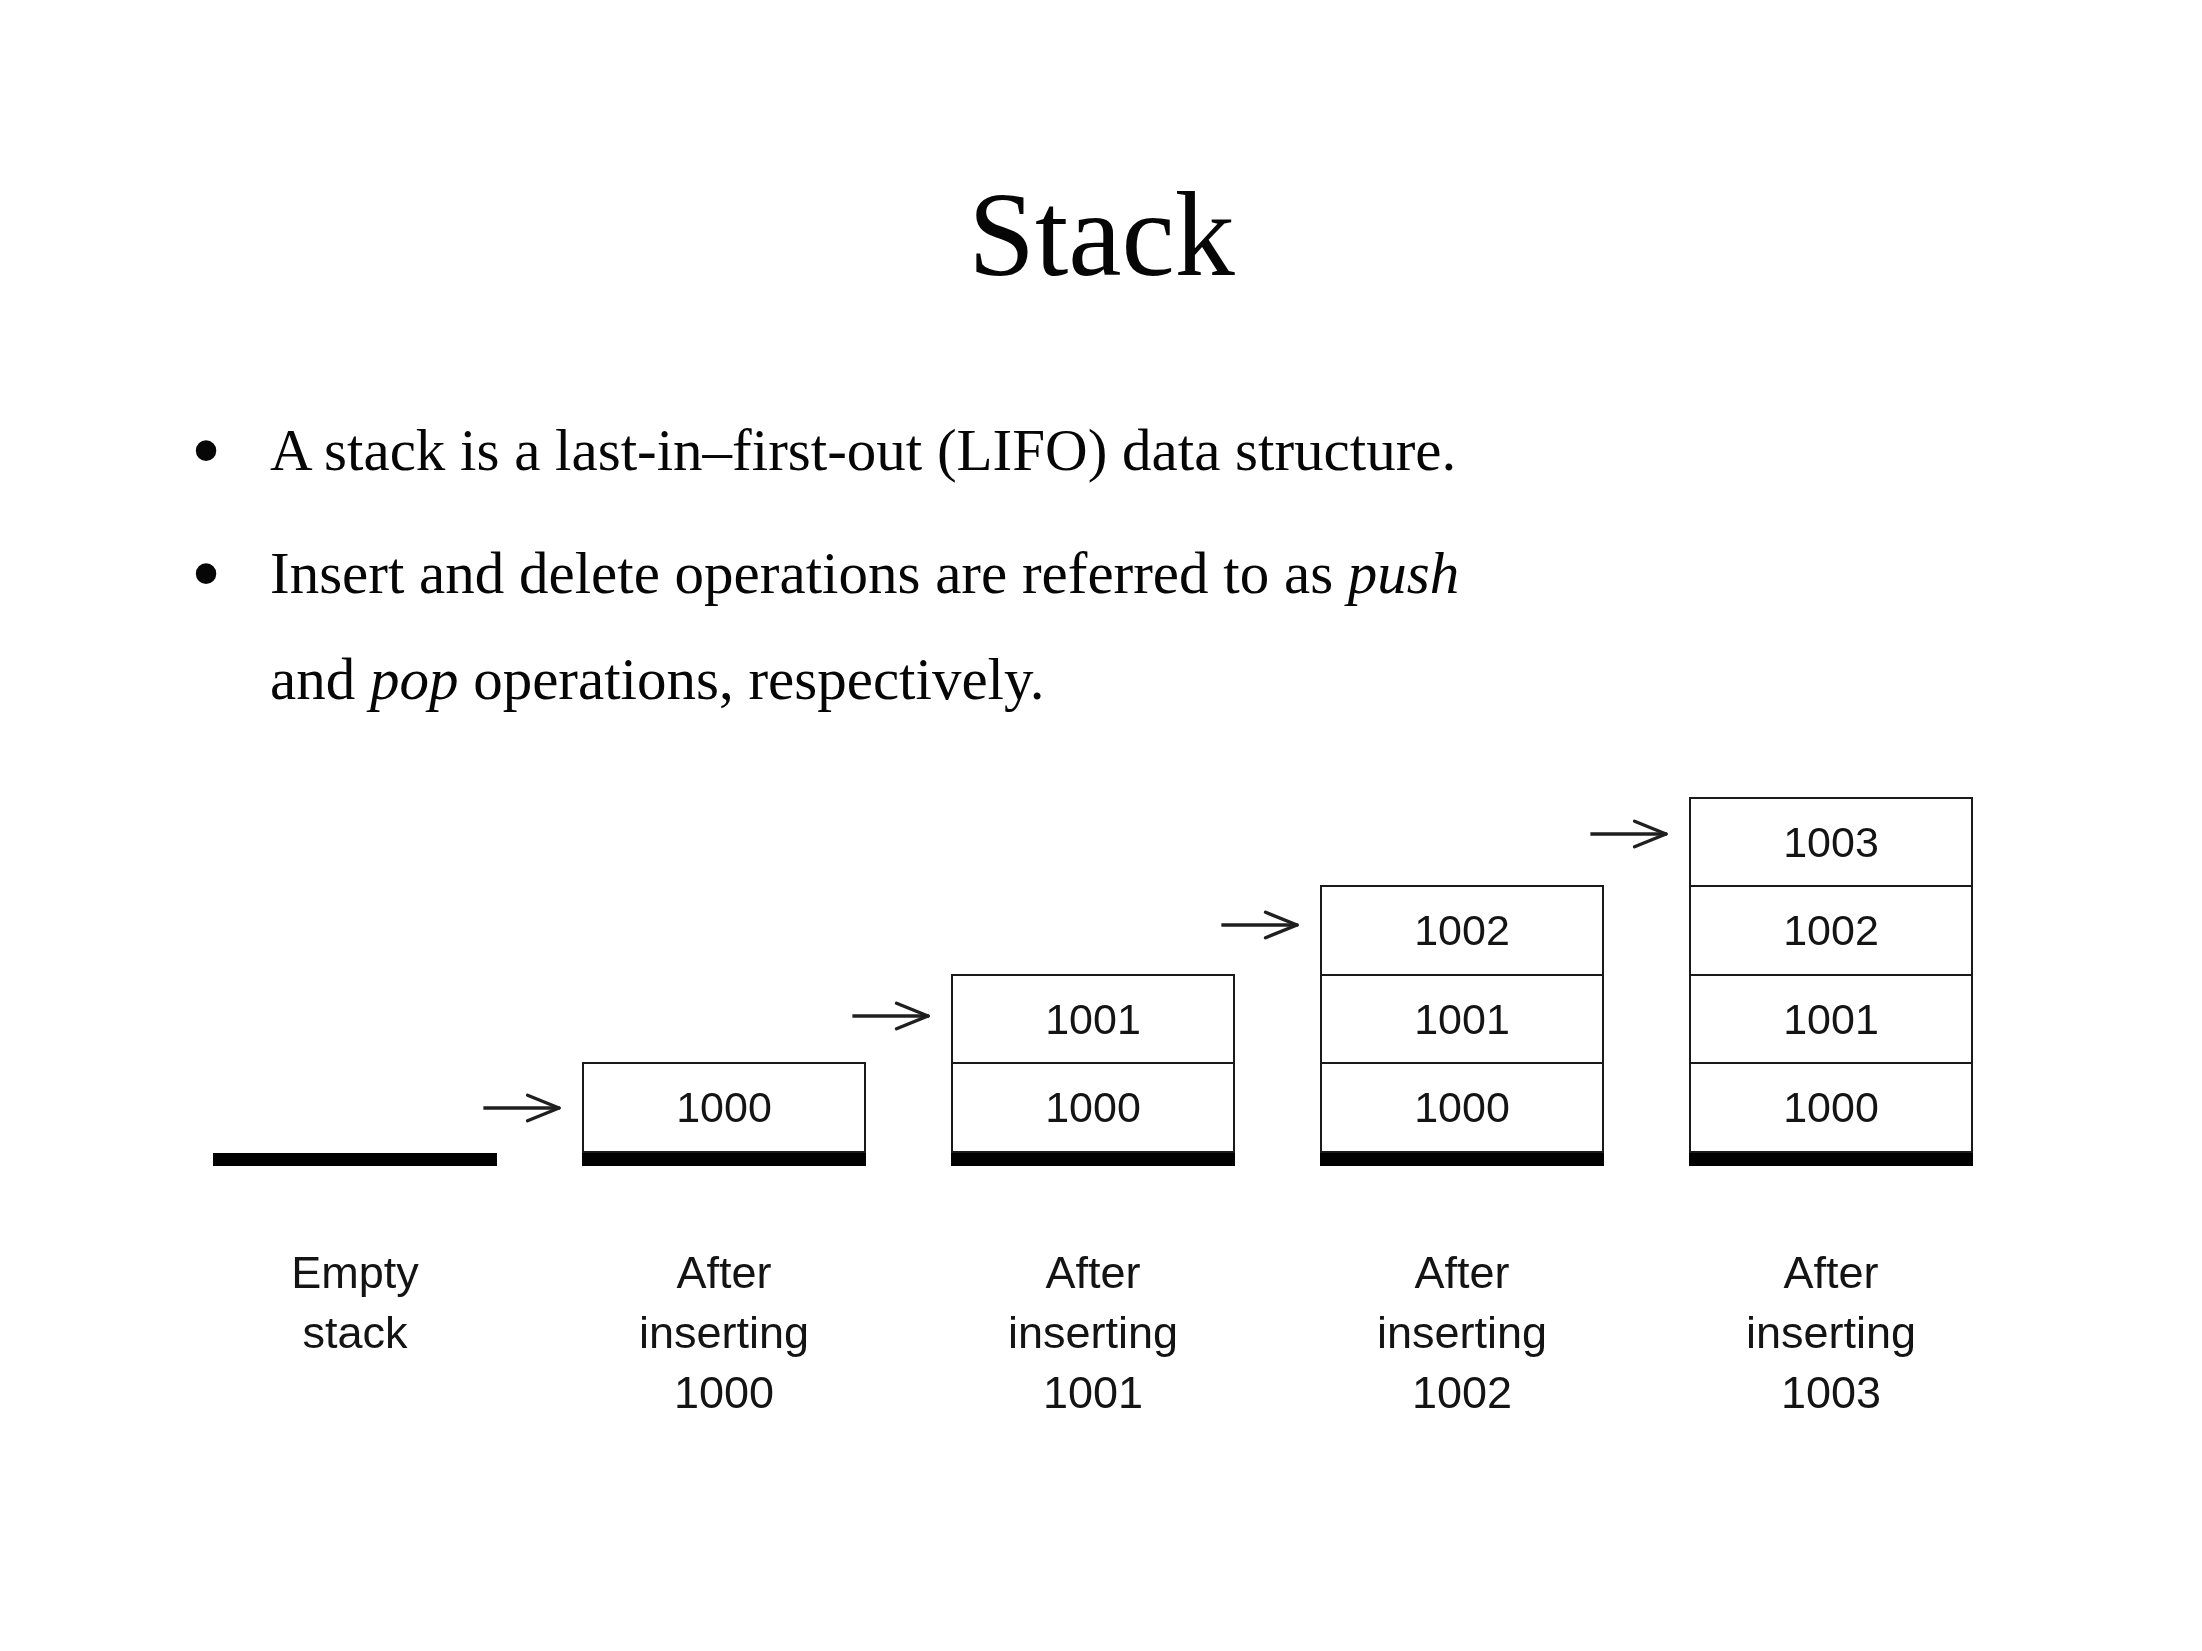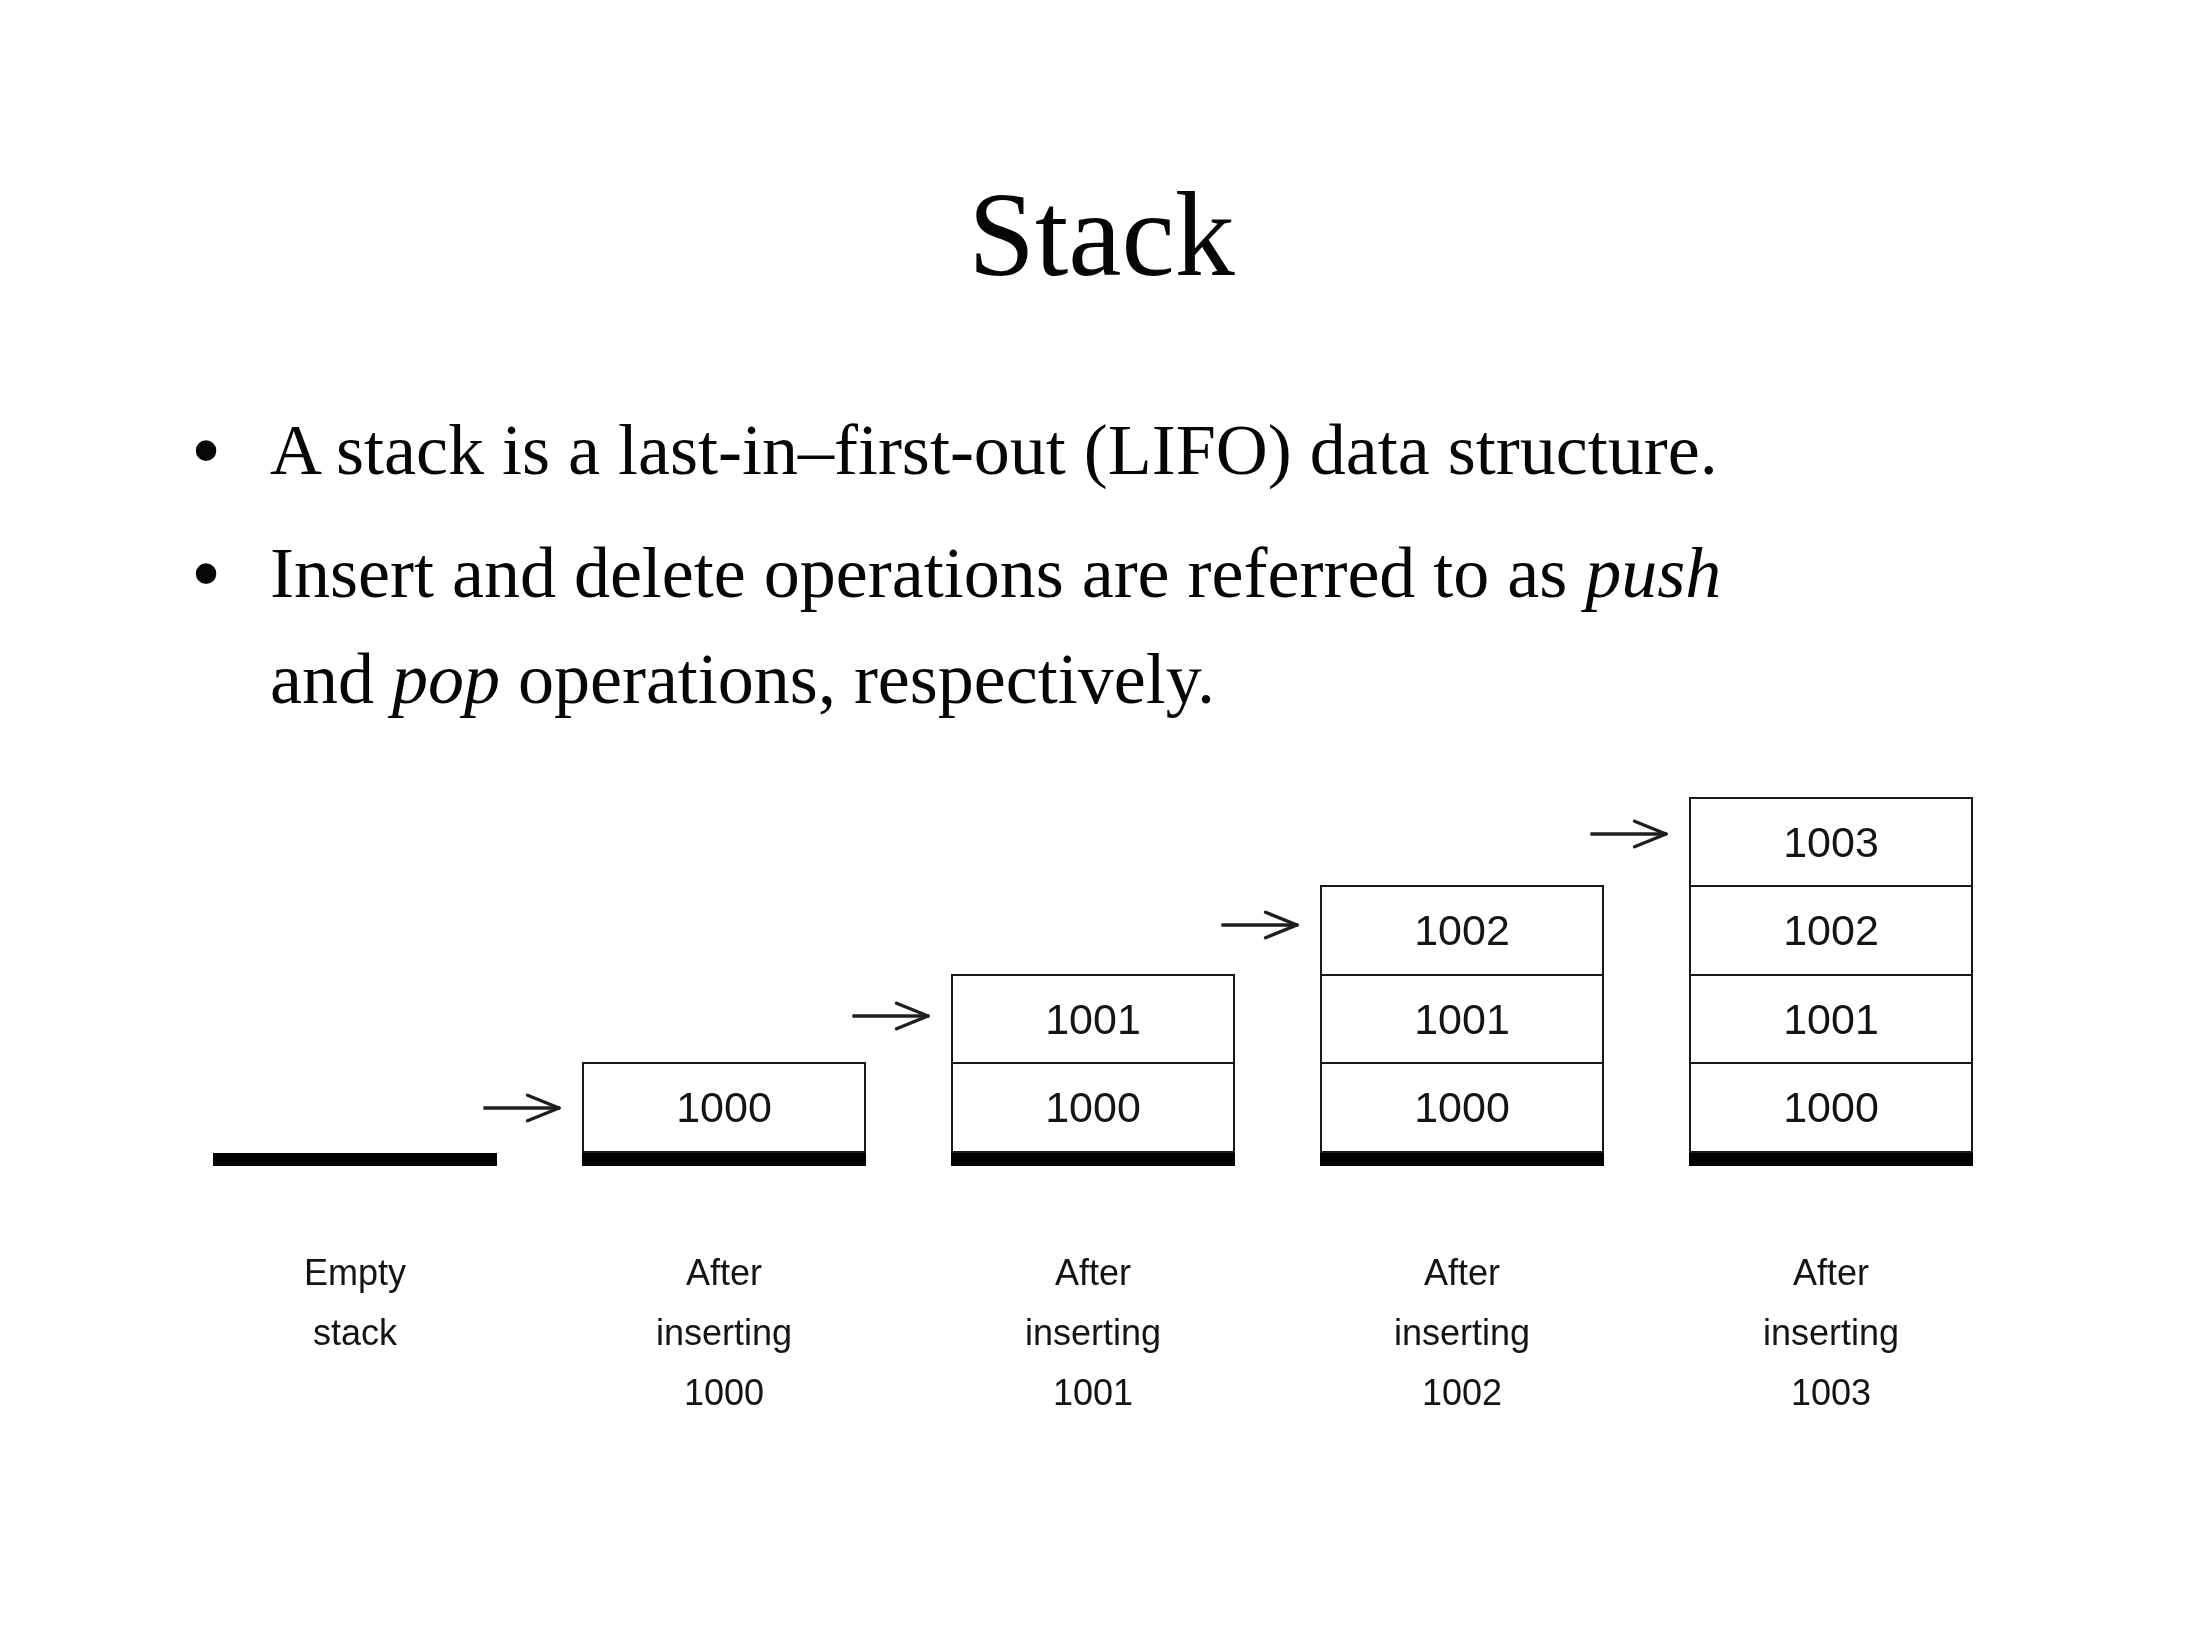--- a/index.html
+++ b/index.html
@@ -40,21 +40,21 @@
     align-items: flex-start;
     margin-bottom: 17px;
   }
   .bullet .dot {
     flex: 0 0 79px;
     width: 79px;
     font-size: 86px;
     line-height: 106px;
   }
   .bullet .text {
-    font-size: 72px;
+    font-size: 59px;
     line-height: 106px;
   }
   .bullet .line { white-space: nowrap; }
   .seg.it { font-style: italic; margin-top: 44px; }
 
   .diagram {
     position: absolute;
     left: 0;
     top: 774px;
     width: 2203px;
@@ -98,21 +98,21 @@
     position: absolute;
     left: -99px;
     width: 90px;
     height: 34px;
   }
   .arrow svg { display: block; width: 90px; height: 34px; }
   .label {
     margin-top: 77px;
     text-align: center;
     font-family: "Liberation Sans", sans-serif;
-    font-size: 36px;
+    font-size: 45px;
     line-height: 60px;
     color: #141414;
   }
 </style>
 </head>
 <body>
 
 <div class="slide">
   <h1 class="title">Stack</h1>
   <div class="bullets" id="bullets">

